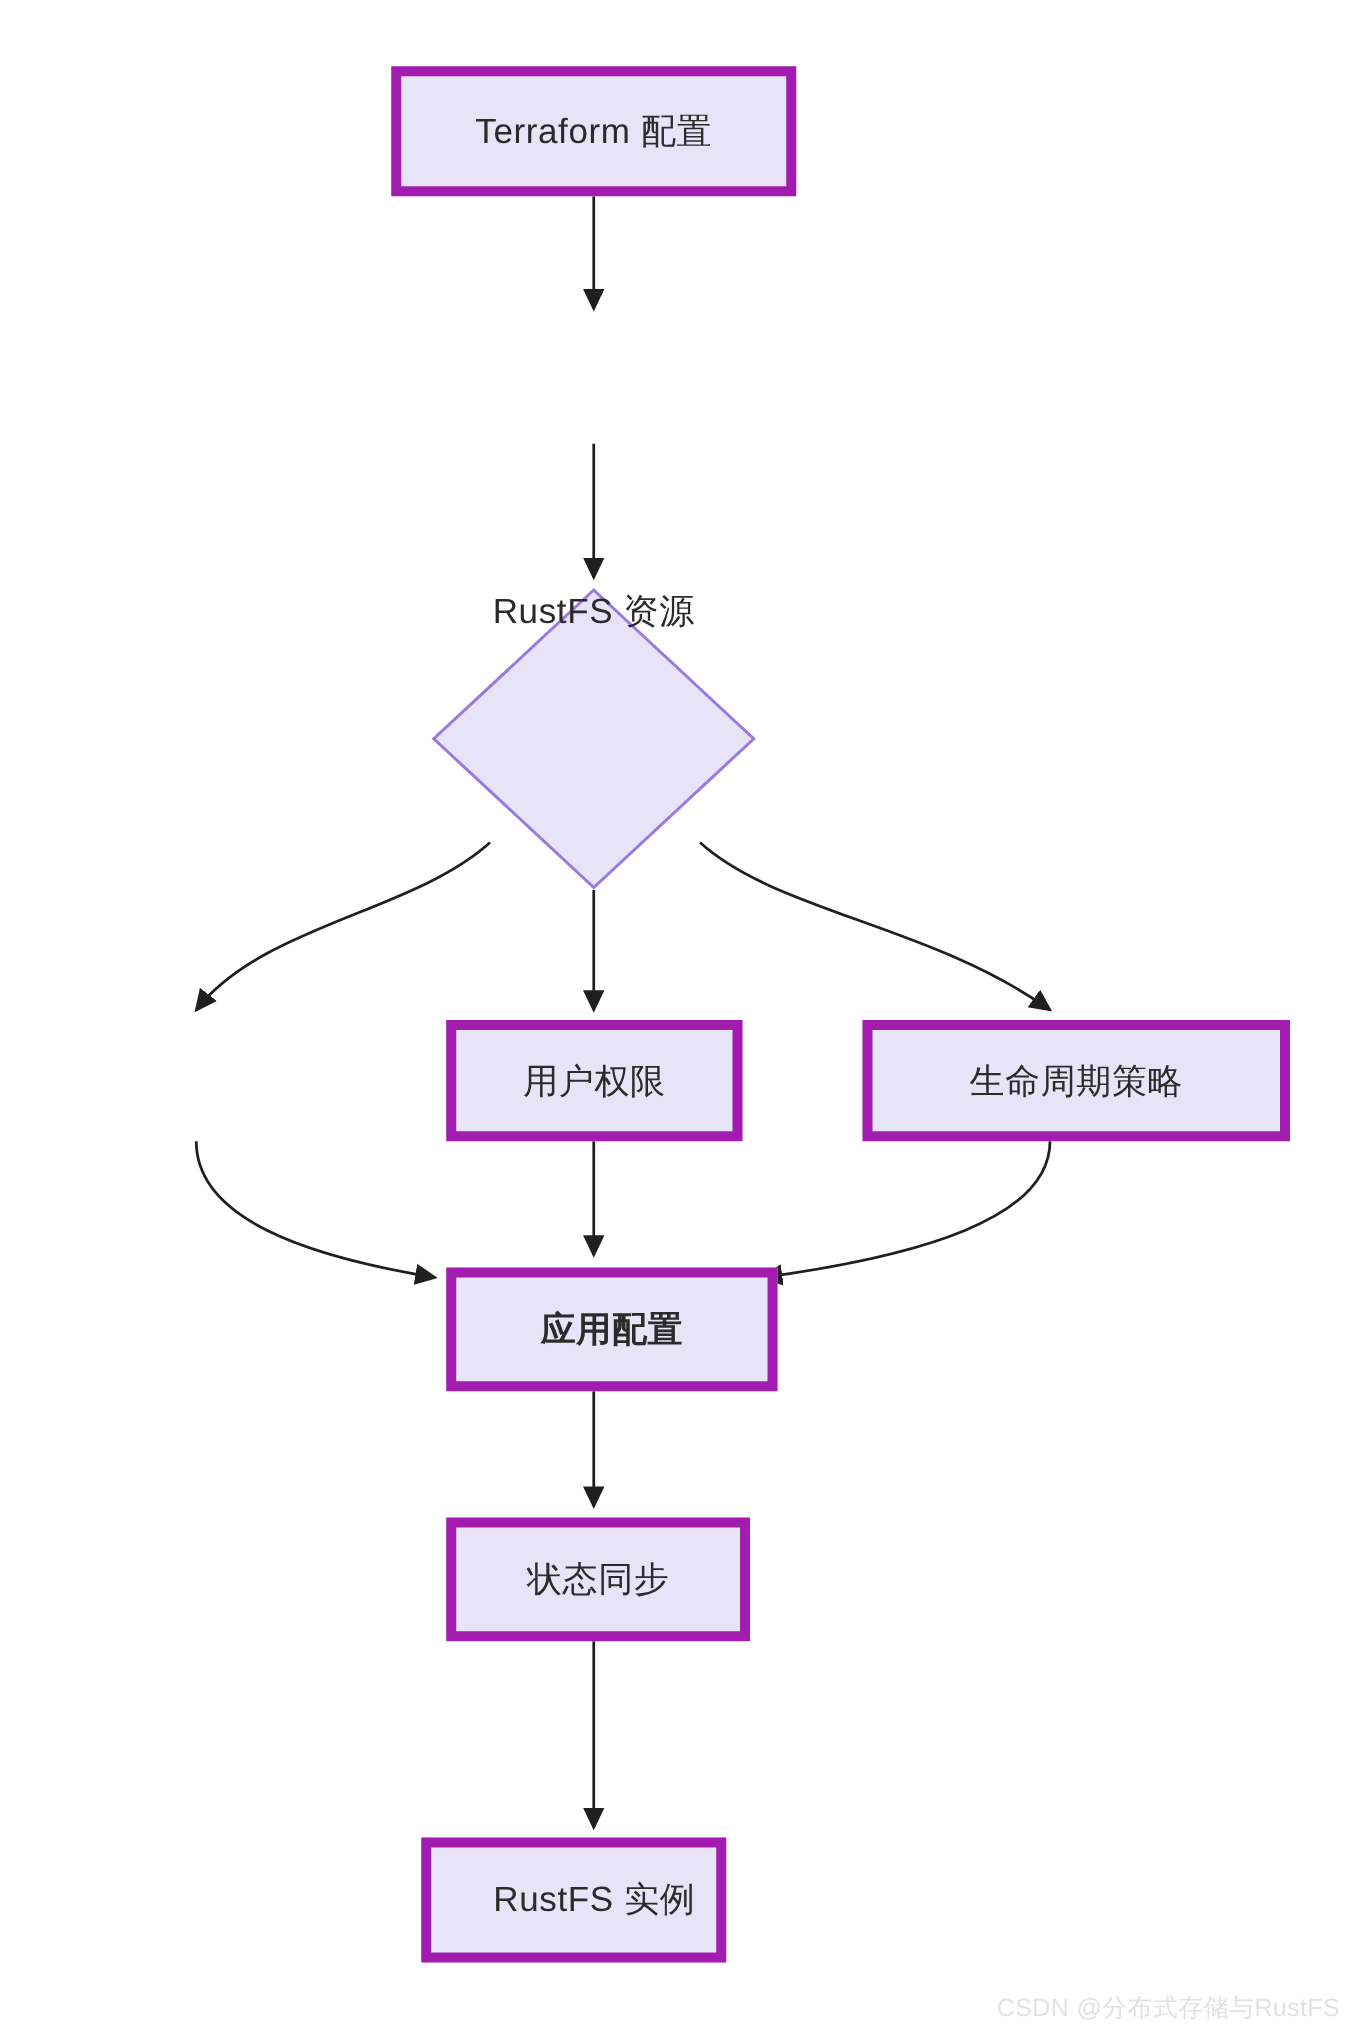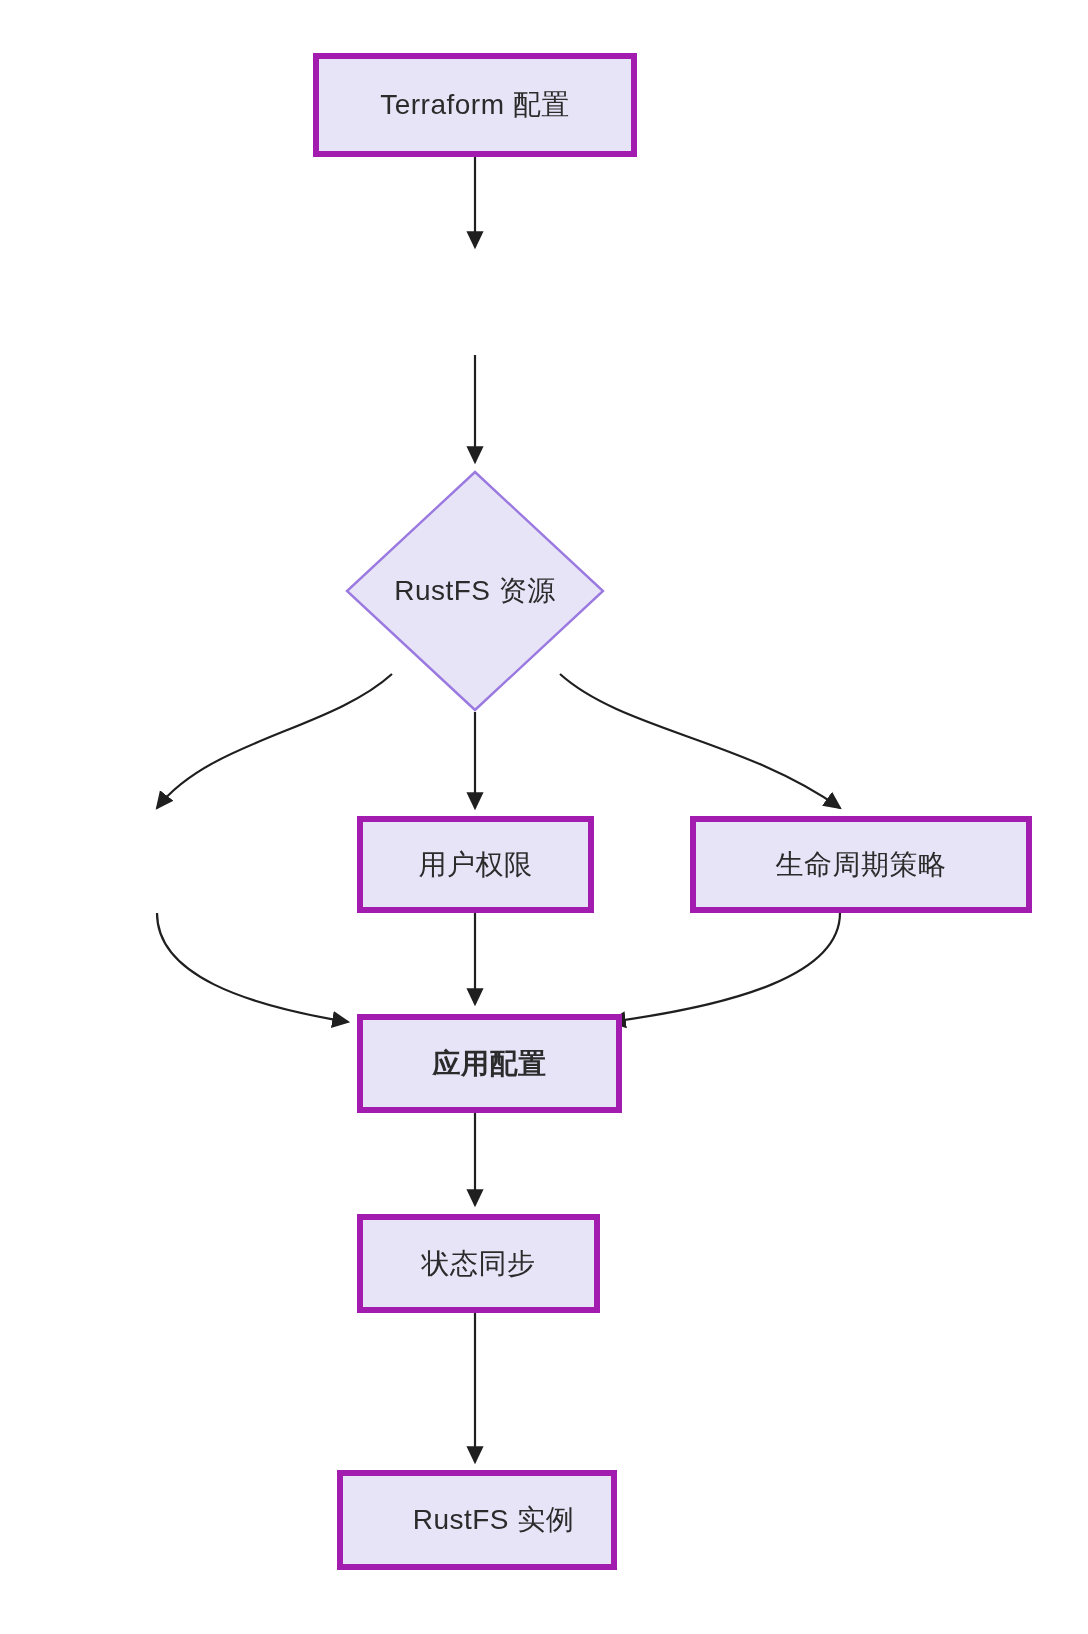--- a/index.html
+++ b/index.html
@@ -27,37 +27,37 @@
     left: 0;
     top: 0;
     width: 1088px;
     height: 1634px;
     pointer-events: none;
   }
   .node {
     position: absolute;
     box-sizing: border-box;
     background: #e8e4f8;
-    border: 6px solid #a21caf;
+    border: 8px solid #a21caf;
     display: flex;
     align-items: center;
     justify-content: center;
     color: #2b2b2b;
     font-size: 28px;
     line-height: 1.2;
     letter-spacing: 0.5px;
     white-space: nowrap;
   }
   .node.rounded {
     border-radius: 9px;
   }
   .node-diamond-wrap {
     position: absolute;
     display: flex;
-    align-items: center;
+    align-items: flex-start;
     justify-content: center;
   }
   .diamond-shape {
     position: absolute;
     left: 0;
     top: 0;
     width: 100%;
     height: 100%;
   }
   .diamond-label {
@@ -134,18 +134,19 @@
   </div>
 
   <div class="node" style="left:357px; top:1014px; width:265px; height:99px;font-weight:bold;">
     <span>应用配置</span>
   </div>
 
   <div class="node" style="left:357px; top:1214px; width:243px; height:99px;justify-content:center;">
     <span>状态同步</span>
   </div>
 
-  <div class="node" style="left:337px; top:1470px; width:280px; height:100px;padding-left:33px;">
+  <div class="node" style="left:337px; top:1470px; width:244px; height:100px;padding-left:33px;">
     <span>RustFS 实例</span>
   </div>
 
+  <div id="watermark">CSDN @分布式存储与RustFS</div>
 
 </div>
 
 </body></html>

